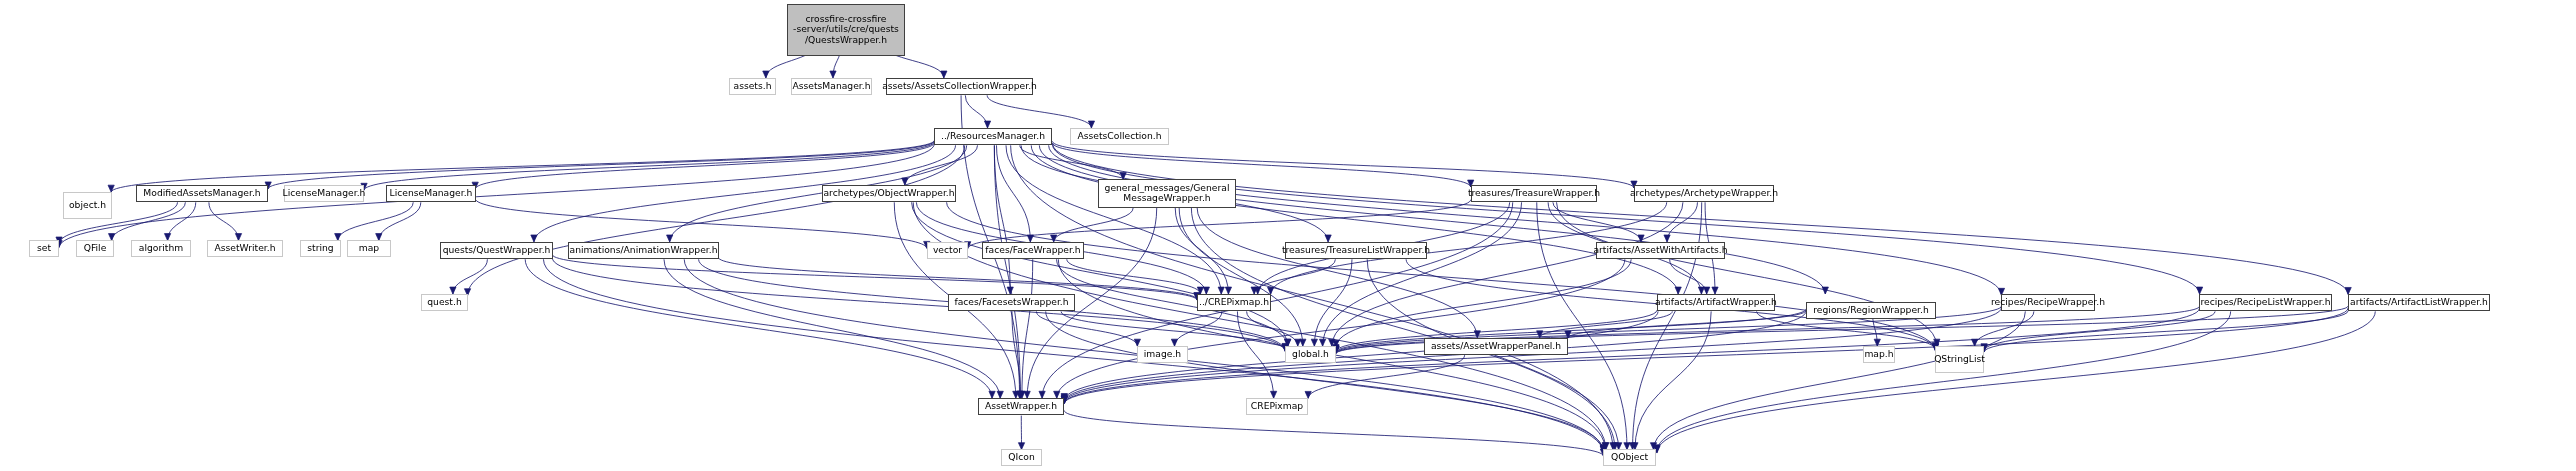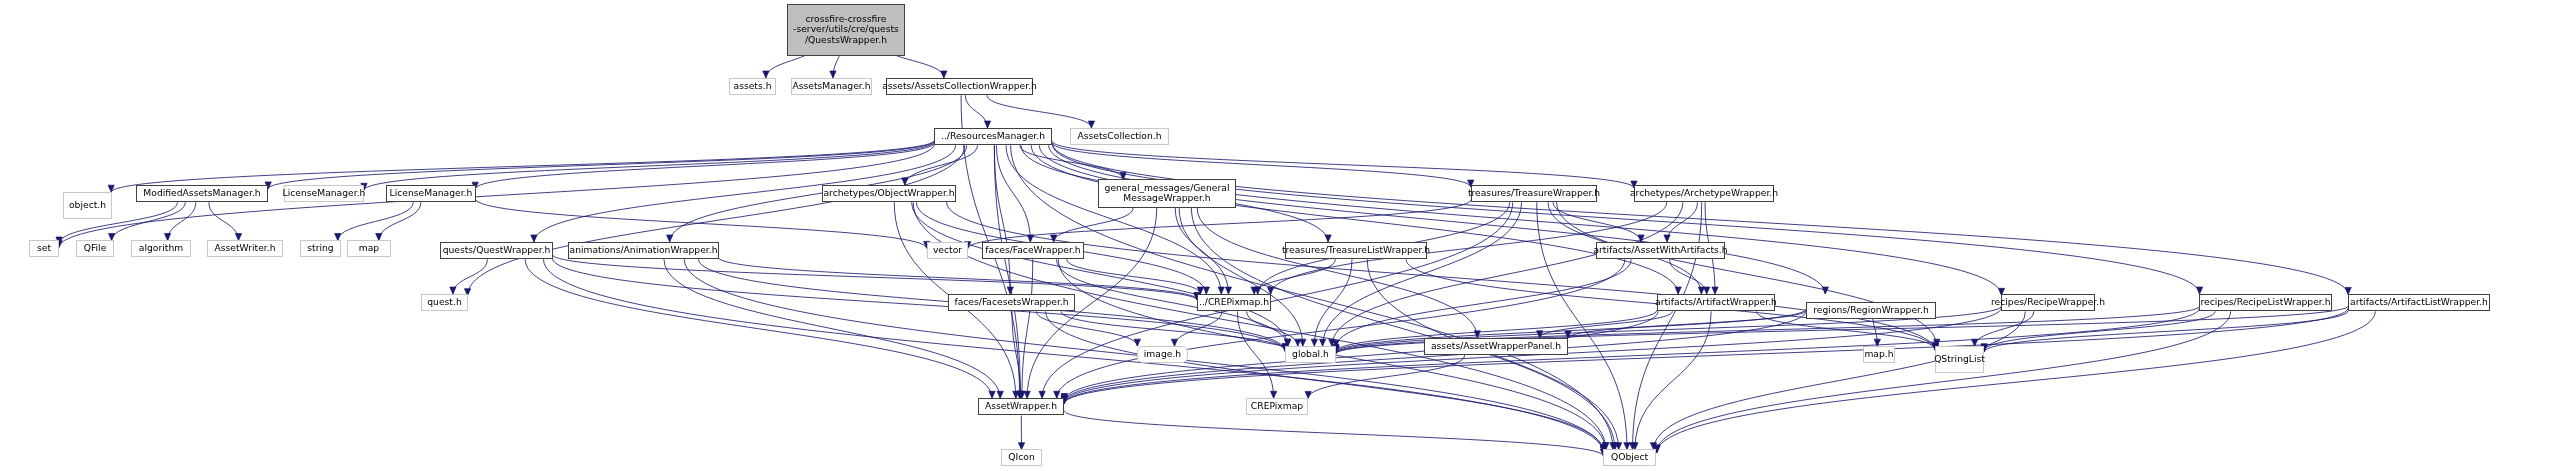--- a/index.html
+++ b/index.html
@@ -274,21 +274,21 @@
     <div class="node-box doc" style="left: 1285px; top: 242px; width: 142px; height: 17.4px;"><span>treasures/TreasureListWrapper.h</span></div>
     <div class="node-box doc" style="left: 1197px; top: 294px; width: 74px; height: 17.4px;"><span>../CREPixmap.h</span></div>
     <div class="node-box doc" style="left: 1471px; top: 185px; width: 126px; height: 17.4px;"><span>treasures/TreasureWrapper.h</span></div>
     <div class="node-box doc" style="left: 1634px; top: 185px; width: 140px; height: 17.4px;"><span>archetypes/ArchetypeWrapper.h</span></div>
     <div class="node-box doc" style="left: 1596px; top: 242px; width: 129px; height: 17.4px; justify-content: center;"><span>artifacts/AssetWithArtifacts.h</span></div>
     <div class="node-box doc" style="left: 1657px; top: 294px; width: 118px; height: 17.4px;"><span>artifacts/ArtifactWrapper.h</span></div>
     <div class="node-box doc" style="left: 1806px; top: 302px; width: 130px; height: 17.4px;"><span>regions/RegionWrapper.h</span></div>
     <div class="node-box doc" style="left: 2001px; top: 294px; width: 94px; height: 17.4px;"><span>recipes/RecipeWrapper.h</span></div>
     <div class="node-box doc" style="left: 2199px; top: 294px; width: 133px; height: 17.4px;"><span>recipes/RecipeListWrapper.h</span></div>
     <div class="node-box doc" style="left: 2348px; top: 294px; width: 142px; height: 17.4px;"><span>artifacts/ArtifactListWrapper.h</span></div>
-    <div class="node-box ext" style="left: 1137px; top: 346px; width: 51px; height: 17.4px; border-radius: 6px;"><span>image.h</span></div>
+    <div class="node-box ext" style="left: 1137px; top: 346px; width: 51px; height: 17.4px;"><span>image.h</span></div>
     <div class="node-box ext" style="left: 1285px; top: 346px; width: 51px; height: 17.4px;"><span>global.h</span></div>
     <div class="node-box doc" style="left: 1424px; top: 338px; width: 144px; height: 17.4px;"><span>assets/AssetWrapperPanel.h</span></div>
     <div class="node-box ext" style="left: 1863px; top: 346px; width: 32px; height: 17.4px;"><span>map.h</span></div>
     <div class="node-box ext" style="left: 1935px; top: 346px; width: 49px; height: 27px;"><span>QStringList</span></div>
     <div class="node-box doc" style="left: 978px; top: 398px; width: 86px; height: 17.4px;"><span>AssetWrapper.h</span></div>
     <div class="node-box ext" style="left: 1246px; top: 398px; width: 62px; height: 17.4px;"><span>CREPixmap</span></div>
     <div class="node-box ext" style="left: 1001px; top: 449px; width: 41px; height: 17.4px;"><span>QIcon</span></div>
     <div class="node-box ext" style="left: 1603px; top: 449px; width: 53px; height: 17.4px;"><span>QObject</span></div>
   </div>
 

